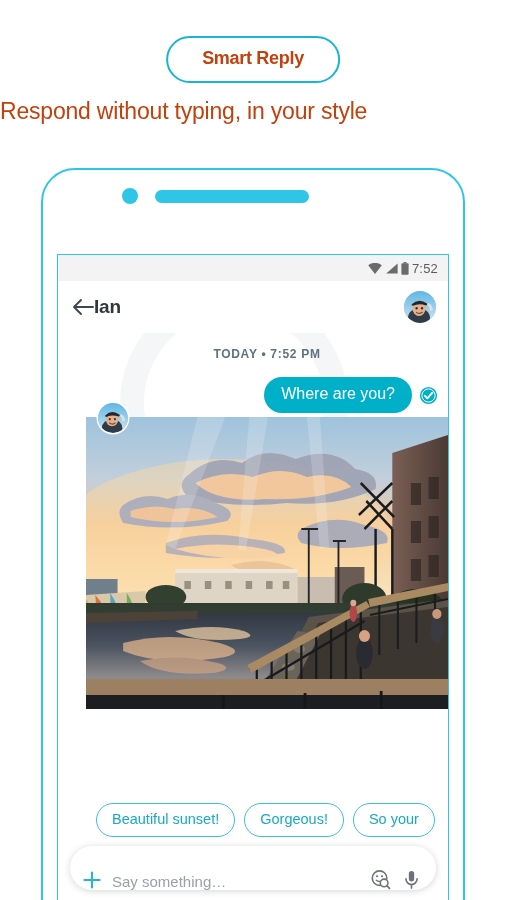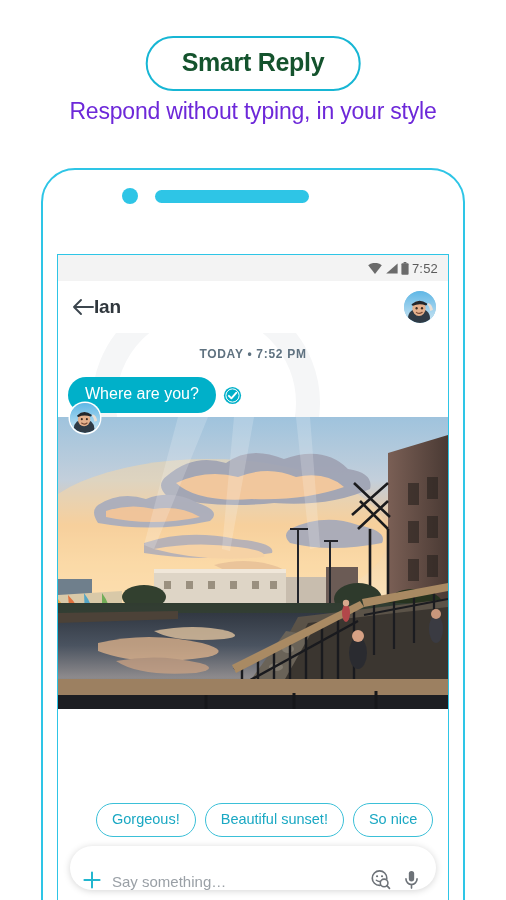--- a/index.html
+++ b/index.html
@@ -11,30 +11,29 @@
   }
   .page { position: relative; width: 506px; height: 900px; background: #fff; }
 
   
   .promo-badge {
     position: absolute; left: 50%; transform: translateX(-50%);
     top: 36px;
     border: 2px solid #17b6d4;
     border-radius: 28px;
     padding: 10px 34px 12px;
-    color: #14532d;
-    font-size: 25px;
+    color: #c2410c;
+    font-size: 18px;
     font-weight: bold;
     letter-spacing: -0.3px;
     white-space: nowrap;
   }
   .promo-sub {
     position: absolute; left: 0; right: 0; top: 98px;
-    text-align: center;
-    color: #6d28d9;
+    color: #c2410c;
     font-size: 23px;
     font-weight: 300;
     letter-spacing: -0.2px;
   }
 
   
   .phone {
     position: absolute;
     left: 41px; top: 168px;
     width: 424px; height: 740px;
@@ -105,42 +104,42 @@
     background: #8ec9e8; position: relative;
     box-shadow: 0 0 0 1.5px #fff;
   }
   .avatar.sz-32 { width: 32px; height: 32px; }
   .avatar.sz-30 { width: 30px; height: 30px; }
   .avatar svg { display: block; width: 100%; height: 100%; }
 
   
   .chat {
     flex: 1; position: relative; overflow: hidden;
-    display: flex; flex-direction: column;
+    display: flex; flex-direction: column; margin-left: 28px;
   }
   .watermark {
     position: absolute; left: 34px; top: -44px;
     width: 228px; height: 228px; border-radius: 50%;
     border: 24px solid #f5f6f7; z-index: 0;
   }
   .watermark2 {
     position: absolute; left: 230px; top: 146px;
     width: 190px; height: 190px; border-radius: 50%;
     border: 20px solid #f6f7f8; z-index: 0;
   }
   .chat-inner { position: relative; z-index: 1; }
 
   .daystamp {
     text-align: center; margin-top: 14px;
     font-size: 12px; color: #5f7280; letter-spacing: 0.7px;
     font-weight: bold;
   }
 
   .row { display: flex; align-items: center; padding: 0 10px; }
-  .row.out { margin-top: 16px; }
+  .row.out { justify-content: flex-end; margin-top: 16px; }
   .row.in { justify-content: flex-start; margin-top: 12px; gap: 8px; }
 
   .bubble {
     border-radius: 22px; padding: 9px 17px 11px;
     font-size: 16px; color: #fff; line-height: 1;
   }
   .bubble.cyan { background: #00b0c9; }
   .bubble.purple { background: #6c30c0; border-radius: 22px; }
 
   .read-check { width: 19px; height: 19px; margin-left: 7px; flex: none; }
@@ -421,23 +420,23 @@
                   <circle cx="288" cy="186" r="3.2" fill="#d8a98d"></circle>
                 </g>
               </svg>
             </div>
           </div>
 
         </div>
       </div>
 
       <div class="chips">
+        <div class="chip">Beautiful sunset!</div>
         <div class="chip">Gorgeous!</div>
-        <div class="chip">Beautiful sunset!</div>
-        <div class="chip">So nice</div>
+        <div class="chip">So your</div>
       </div>
 
       <div class="composer-wrap">
         <div class="composer">
           <svg class="plus-icon" viewBox="0 0 20 20">
             <path d="M10 2.4 L10 17.6 M2.4 10 L17.6 10" stroke="#22b6cf" stroke-width="2" stroke-linecap="round"></path>
           </svg>
           <input class="say-input" type="text" placeholder="Say something…" style="">
           <svg class="sticker-icon" viewBox="0 0 22 22">
             <circle cx="10" cy="9.6" r="7.6" fill="none" stroke="#6d7278" stroke-width="1.7"></circle>

